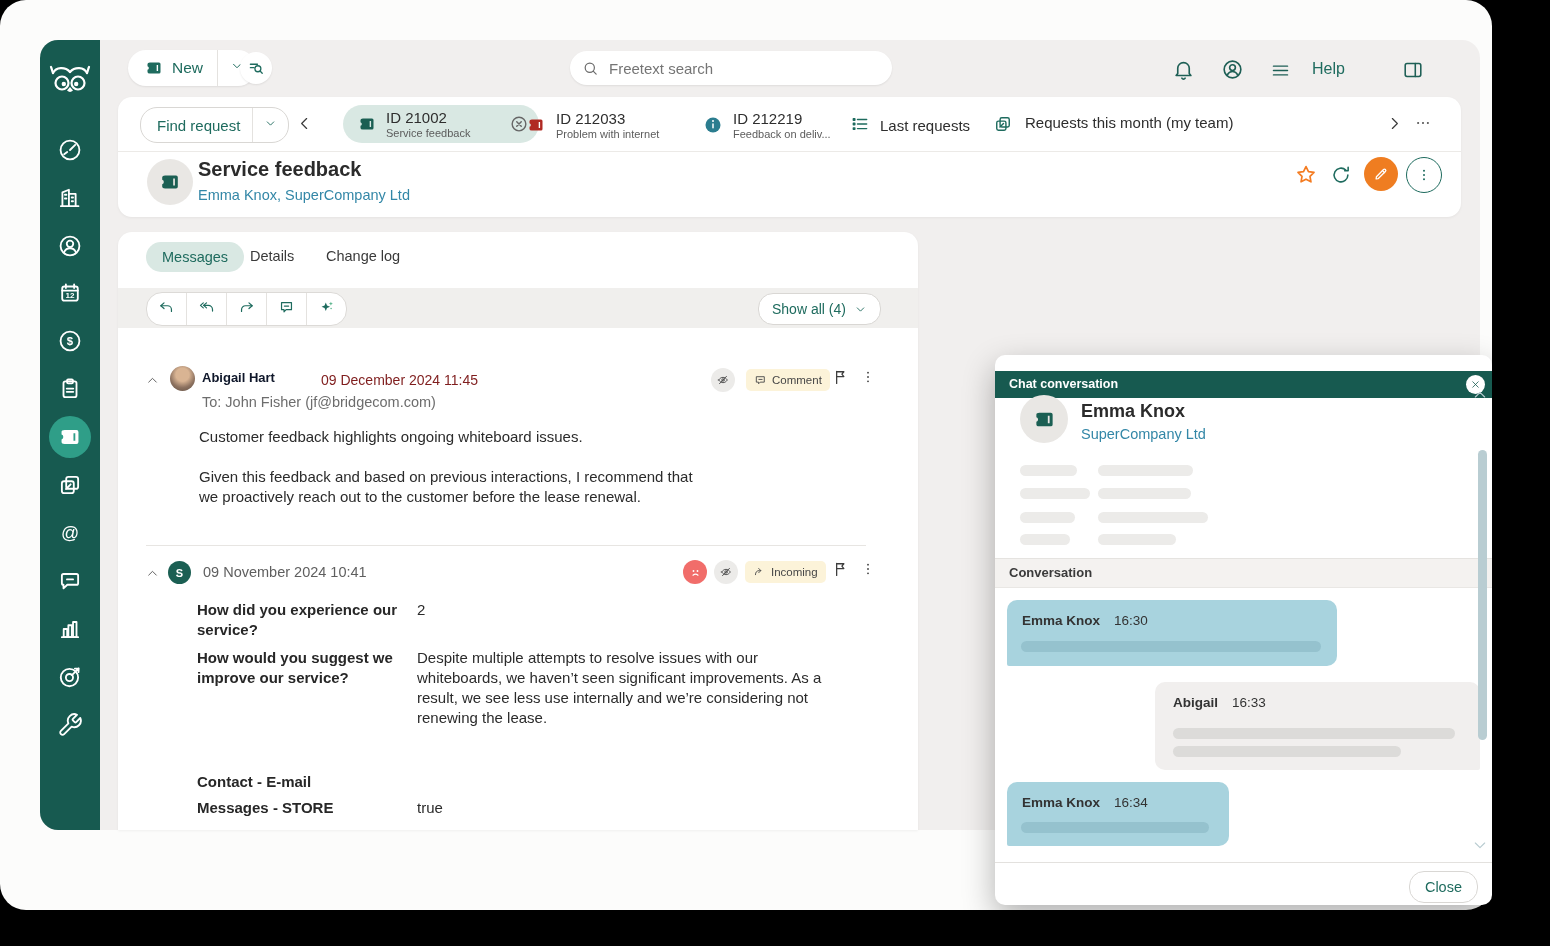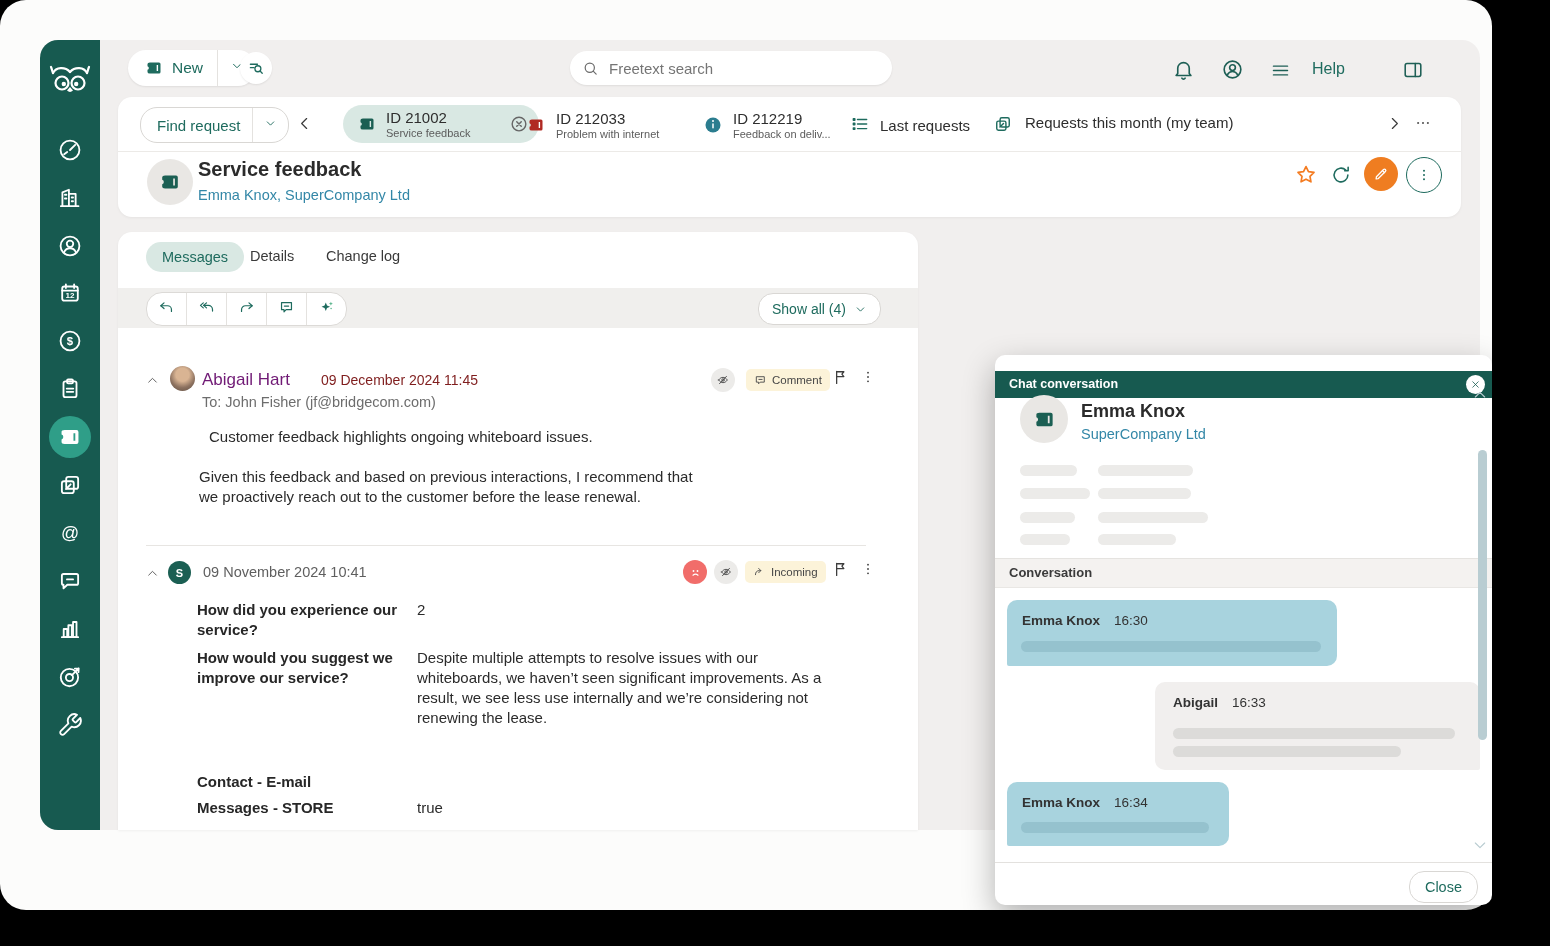--- a/index.html
+++ b/index.html
@@ -361,21 +361,21 @@
             </svg>
       </div>
     </div>
 
     <div class="abs" style="left:28px;top:141px;color:#555">
       <svg class="st" width="13" height="13" viewBox="0 0 24 24">
             <polyline points="5,15 12,8 19,15"></polyline>
           </svg>
     </div>
     <div class="circ abs" style="left:52px;top:134px;width:25px;height:25px;background:radial-gradient(circle at 50% 35%,#d9b493 0 32%,#8d7260 62%,#5a4a3e 100%)"></div>
-    <div class="abs" style="left:84px;top:138px;font-size:17px;font-weight:normal;color:#701a75">Abigail Hart</div>
+    <div class="abs" style="left:84px;top:138px;font-size:13px;font-weight:bold;color:#0f172a">Abigail Hart</div>
     <div class="abs" style="left:203px;top:140px;font-size:14px;color:#7f1d1d">09 December 2024 11:45</div>
     <div class="circ abs" style="left:593px;top:136px;width:24px;height:24px;background:#ECEBE9;color:#555">
       <svg class="st" width="14" height="14" viewBox="0 0 24 24" style="stroke-width:1.9">
             <path d="M4.5,12 C7,8.5 9.5,7.5 12,7.5 s5,1 7.5,4.5 C17,15.5 14.5,16.5 12,16.5 s-5,-1 -7.5,-4.5 Z"></path>
             <circle cx="12" cy="12" r="2.1"></circle>
             <path d="M6,18.3 L18,5.7"></path>
           </svg>
     </div>
     <div class="badge abs" style="left:628px;top:137px">
       <svg class="st" width="13" height="13" viewBox="0 0 24 24" style="color:#4a4a4a">
@@ -391,21 +391,21 @@
           </svg>
     </div>
     <div class="abs" style="left:742px;top:137px;color:#444">
       <svg width="16" height="16" viewBox="0 0 24 24">
             <circle cx="12" cy="5.5" r="1.4" fill="currentColor"></circle>
             <circle cx="12" cy="12" r="1.4" fill="currentColor"></circle>
             <circle cx="12" cy="18.5" r="1.4" fill="currentColor"></circle>
           </svg>
     </div>
     <div class="abs" style="left:84px;top:162px;font-size:14.5px;color:#6d6d6d">To: John Fisher (jf@bridgecom.com)</div>
-    <div class="abs" style="left:91px;top:195px;width:520px;font-size:15px;color:#2b2b2b;line-height:20px">Customer feedback highlights ongoing whiteboard issues.</div>
+    <div class="abs" style="left:81px;top:195px;width:520px;font-size:15px;color:#2b2b2b;line-height:20px">Customer feedback highlights ongoing whiteboard issues.</div>
     <div class="abs" style="left:81px;top:235px;width:500px;font-size:15px;color:#2b2b2b;line-height:20px">Given this feedback and based on previous interactions, I recommend that we proactively reach out to the customer before the lease renewal.</div>
     <div class="abs" style="left:28px;top:313px;width:720px;height:1px;background:#E7E5E2"></div>
 
     <div class="abs" style="left:28px;top:334px;color:#555">
       <svg class="st" width="13" height="13" viewBox="0 0 24 24">
             <polyline points="5,15 12,8 19,15"></polyline>
           </svg>
     </div>
     <div class="circ abs" style="left:50px;top:329px;width:23px;height:23px;background:#1B5F53;color:#fff;font-size:11px;font-weight:bold">
       <span>S</span>

